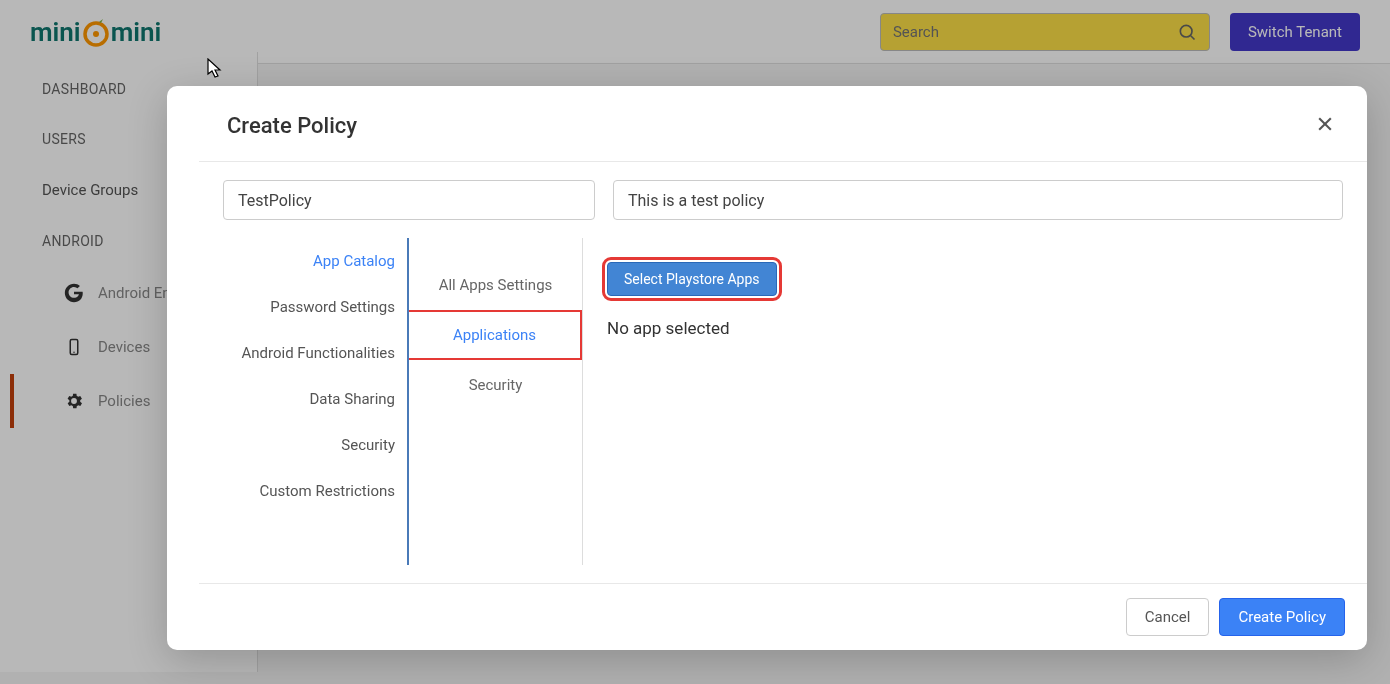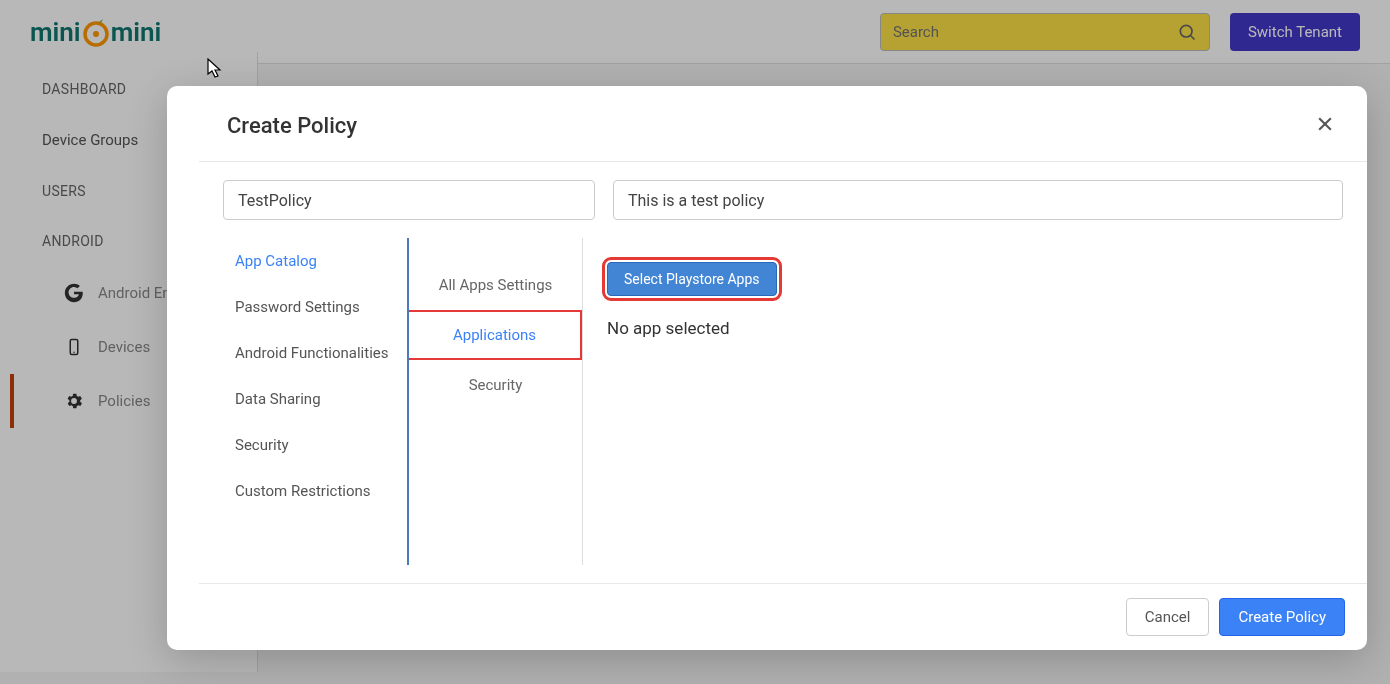--- a/index.html
+++ b/index.html
@@ -34,21 +34,21 @@
     .close-btn svg { width: 20px; height: 20px; }
     
     .modal-body { flex: 1; padding: 18px 24px; display: flex; flex-direction: column; overflow: hidden; }
     .input-row { display: flex; gap: 18px; margin-bottom: 18px; }
     .text-input { height: 40px; border: 1px solid #ccc; border-radius: 4px; padding: 0 14px; font-size: 16px; color: #444; outline: none; }
     .text-input.name { width: 372px; }
     .text-input.desc { flex: 1; }
     
     .content-area { flex: 1; display: flex; }
     .category-col { width: 186px; border-right: 2px solid #4a7ab8; display: flex; flex-direction: column; }
-    .category-item { padding: 14px 12px; text-align: left; color: #555; font-size: 15px; cursor: pointer; }
+    .category-item { padding: 14px 12px; text-align: right; color: #555; font-size: 15px; cursor: pointer; }
     .category-item.active { color: #3b82f6; }
     
     .subcategory-col { width: 174px; border-right: 1px solid #ddd; display: flex; flex-direction: column; padding-top: 22px; }
     .subcategory-item { padding: 14px 12px; text-align: center; color: #666; font-size: 15px; cursor: pointer; border: 2px solid transparent; }
     .subcategory-item.active { color: #3b82f6; border: 2px solid #e53935; border-left: none; }
     
     .detail-col { flex: 1; padding: 24px 24px; }
     .select-apps-btn { background: #4285d4; color: #fff; padding: 8px 16px; border-radius: 4px; font-size: 14px; cursor: pointer; display: inline-block; outline: 3px solid #e53935; outline-offset: 2px; border: 1px solid #2968b8; }
     .no-app { margin-top: 22px; color: #333; font-size: 17px; }
     
@@ -80,22 +80,22 @@
           <circle cx="11" cy="11" r="7"></circle>
           <line x1="21" y1="21" x2="16.5" y2="16.5"></line>
         </svg>
     </div>
     <button class="switch-tenant">Switch Tenant</button>
   </div>
 </div>
 
 <div class="sidebar">
   <div class="sidebar-item heading">DASHBOARD</div>
+  <div class="sidebar-item heading">USERS</div>
   <div class="sidebar-item">Device Groups</div>
-  <div class="sidebar-item heading">USERS</div>
   <div class="sidebar-item heading">ANDROID</div>
   <div class="sidebar-item sub">
     <span class="sidebar-icon">
       <svg viewBox="0 0 24 24" width="20" height="20">
           <path fill="#333" d="M12 11v2.5h5.9c-.3 1.5-1.8 4.3-5.9 4.3-3.6 0-6.5-2.9-6.5-6.5S8.4 4.8 12 4.8c2 0 3.4.9 4.2 1.6l2.9-2.8C17.2 1.9 14.8 1 12 1 5.9 1 1 5.9 1 12s4.9 11 11 11c6.3 0 10.5-4.4 10.5-10.7 0-.7-.1-1.3-.2-1.8H12z"></path>
         </svg>
     </span>
     <span>Android Ente</span>
   </div>
   <div class="sidebar-item sub">

